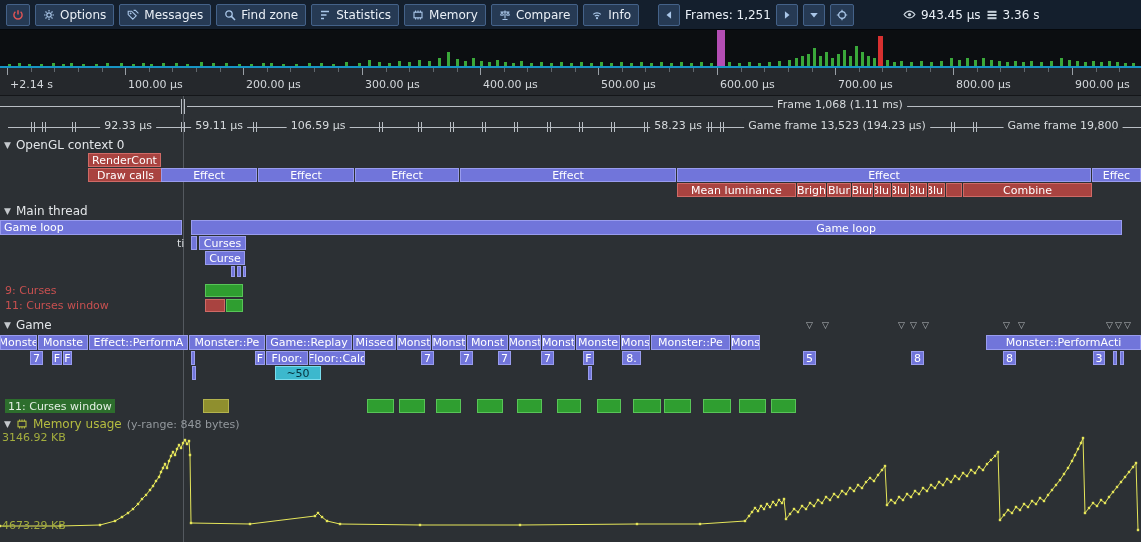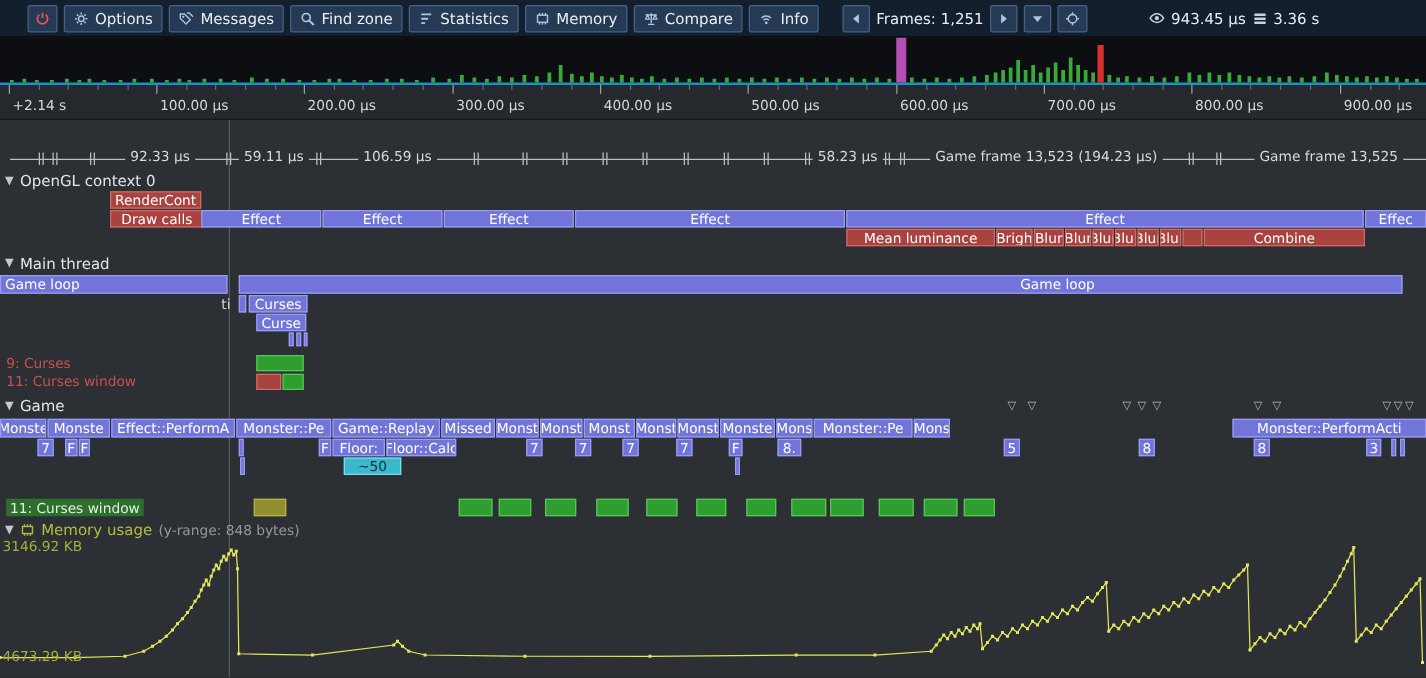--- a/index.html
+++ b/index.html
@@ -1,21 +1,21 @@
 <!DOCTYPE html>
 <html><head>
 <meta charset="utf-8">
 <style>
   *{margin:0;padding:0;box-sizing:border-box}
   html,body{background:#222528}
   body{font-family:"DejaVu Sans","Liberation Sans",sans-serif}
   #root{position:relative;width:1141px;height:542px;overflow:hidden;background:#2c3034}
 
   
-  .toolbar{position:absolute;top:0;left:0;width:1141px;height:30px;background:#141f2d;border-bottom:1px solid #05080c;display:flex;align-items:center;gap:5px;padding:0 22px;z-index:10}
+  .toolbar{position:absolute;top:0;left:0;width:1141px;height:30px;background:#141f2d;border-bottom:1px solid #05080c;display:flex;align-items:center;gap:5px;padding:0 6px;z-index:10}
   .tb-btn{display:flex;align-items:center;gap:5px;background:#263a54;border:1px solid #446289;border-radius:2px;color:#e9eff6;font-size:12px;padding:2px 7px;height:22px;cursor:pointer;white-space:nowrap;flex:none}
   .tb-btn.iconly{padding:2px 5px}
   .tb-btn .icon{color:#a9c6e8;display:flex}
   .tb-btn .icon.red{color:#e25555}
   .tb-text{color:#e9eff6;font-size:12px;display:flex;align-items:center;gap:5px;white-space:nowrap;flex:none}
   .tb-text .icon{color:#c7d1da;display:flex}
   .tb-nav{display:flex;align-items:center;gap:5px;margin-left:14px;flex:none}
   .grp{margin-left:44px}
   .icon svg{display:block}
 
@@ -375,20 +375,27 @@
       <div class="tick-minor" style="left: 1024px;"></div>
       <div class="tick-minor" style="left: 1047.6px;"></div>
       <div class="tick" style="left: 1072px;"></div>
       <div class="tick-label" style="left: 1075px;">900.00 µs</div>
       <div class="tick-minor" style="left: 1095.7px;"></div>
       <div class="tick-minor" style="left: 1119.3px;"></div>
       <div class="tick-minor" style="left: 1095.7px;"></div>
       <div class="tick-minor" style="left: 1119.3px;"></div>
     </div>
 
+  <div class="band" id="band1" style="top:96px;height:21px">
+      <div class="band-line" style="left: 0px; width: 180px; top: 10px;"></div>
+      <div class="band-line" style="left: 187px; width: 954px; top: 10px;"></div>
+      <div class="band-tick" style="left: 181px; top: 3px; height: 15px;"></div>
+      <div class="band-tick" style="left: 184px; top: 3px; height: 15px;"></div>
+      <div class="band-label" style="left: 840px;">Frame 1,068 (1.11 ms)</div>
+    </div>
   <div class="band" id="band2" style="top:118px;height:19px">
       <div class="band-line" style="left: 8px; width: 1133px; top: 9px;"></div>
       <div class="band-tick" style="left: 31px; top: 4px; height: 10px;"></div>
       <div class="band-tick" style="left: 34px; top: 4px; height: 10px;"></div>
       <div class="band-tick" style="left: 42px; top: 4px; height: 10px;"></div>
       <div class="band-tick" style="left: 45px; top: 4px; height: 10px;"></div>
       <div class="band-tick" style="left: 72px; top: 4px; height: 10px;"></div>
       <div class="band-tick" style="left: 75px; top: 4px; height: 10px;"></div>
       <div class="band-tick" style="left: 181px; top: 4px; height: 10px;"></div>
       <div class="band-tick" style="left: 184px; top: 4px; height: 10px;"></div>
@@ -420,21 +427,21 @@
       <div class="band-tick" style="left: 763px; top: 4px; height: 10px;"></div>
       <div class="band-tick" style="left: 951px; top: 4px; height: 10px;"></div>
       <div class="band-tick" style="left: 954px; top: 4px; height: 10px;"></div>
       <div class="band-tick" style="left: 973px; top: 4px; height: 10px;"></div>
       <div class="band-tick" style="left: 976px; top: 4px; height: 10px;"></div>
       <div class="band-label" style="left: 128px; top: 1px;">92.33 µs</div>
       <div class="band-label" style="left: 219px; top: 1px;">59.11 µs</div>
       <div class="band-label" style="left: 318px; top: 1px;">106.59 µs</div>
       <div class="band-label" style="left: 678px; top: 1px;">58.23 µs</div>
       <div class="band-label" style="left: 837px; top: 1px;">Game frame 13,523 (194.23 µs)</div>
-      <div class="band-label" style="left: 1063px; top: 1px;">Game frame 13,525</div>
+      <div class="band-label" style="left: 1063px; top: 1px;">Game frame 19,800</div>
     </div>
 
   <div class="vline" style="left: 183px;"></div>
 
   <svg class="memsvg" width="1141" height="112" viewBox="0 430 1141 112">
       <polyline points="0,526 60,526 100,525 115,521 122,517 128,513 133,509 138,504 142,499 146,495 150,490 153,486 156,481 159,477 161,472 163,468 165,464 167,468 169,461 171,456 173,452 175,455 177,449 179,445 181,448 183,443 185,440 187,444 189,441 190,455 191,523 250,524 315,516 318,513 322,517 327,521 340,524 420,525 520,525 637,524 700,524 745,521 749,516 752,512 755,508 758,511 761,506 764,509 767,504 770,507 773,502 776,505 779,500 782,503 784,499 786,519 790,514 794,509 798,512 802,506 806,509 810,503 814,506 818,500 822,503 826,497 830,500 834,494 838,497 842,491 846,494 850,488 854,491 858,485 862,488 866,482 870,478 874,481 878,475 882,470 885,466 887,505 891,500 895,503 899,497 903,500 907,494 911,497 915,491 919,494 923,488 927,491 931,485 935,488 939,482 943,485 947,479 951,482 955,476 959,479 963,473 967,476 971,470 975,473 979,467 983,470 987,464 991,460 995,456 998,452 1000,520 1004,515 1008,510 1012,513 1016,507 1020,510 1024,504 1028,507 1032,501 1036,504 1040,498 1044,501 1048,495 1052,490 1056,485 1060,480 1064,474 1068,468 1072,461 1075,455 1078,449 1081,443 1083,438 1085,513 1089,508 1093,503 1097,506 1101,500 1105,503 1109,497 1113,492 1117,487 1121,482 1125,477 1129,472 1133,467 1136,463 1138,530" fill="none" stroke="#e6e65a" stroke-width="1"></polyline>
       <rect x="-1.2" y="524.8" width="2.4" height="2.4" fill="#e6e65a"></rect>
       <rect x="58.8" y="524.8" width="2.4" height="2.4" fill="#e6e65a"></rect>
       <rect x="98.8" y="523.8" width="2.4" height="2.4" fill="#e6e65a"></rect>
       <rect x="113.8" y="519.8" width="2.4" height="2.4" fill="#e6e65a"></rect>

